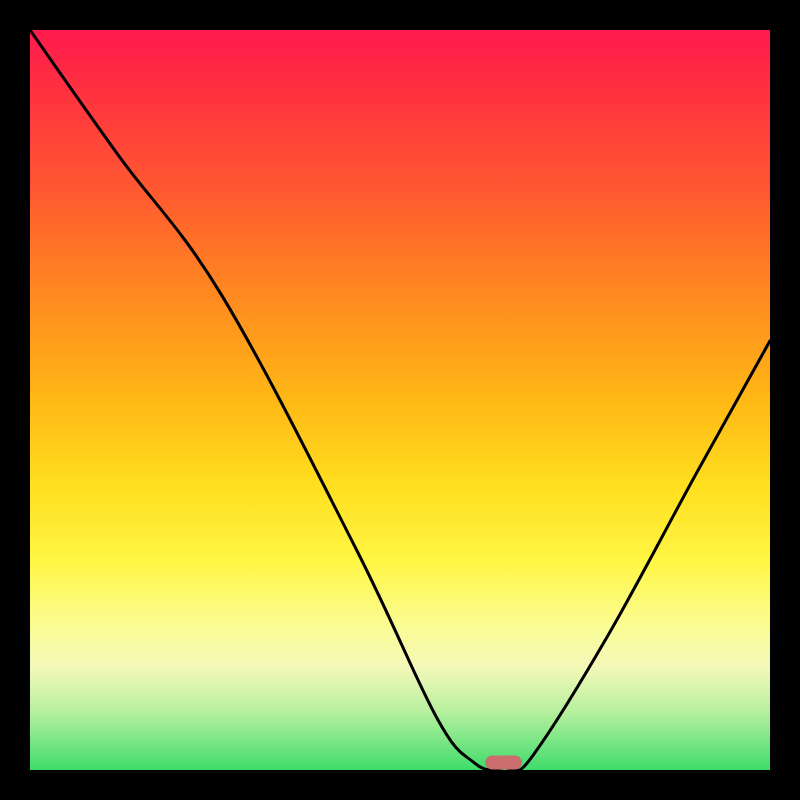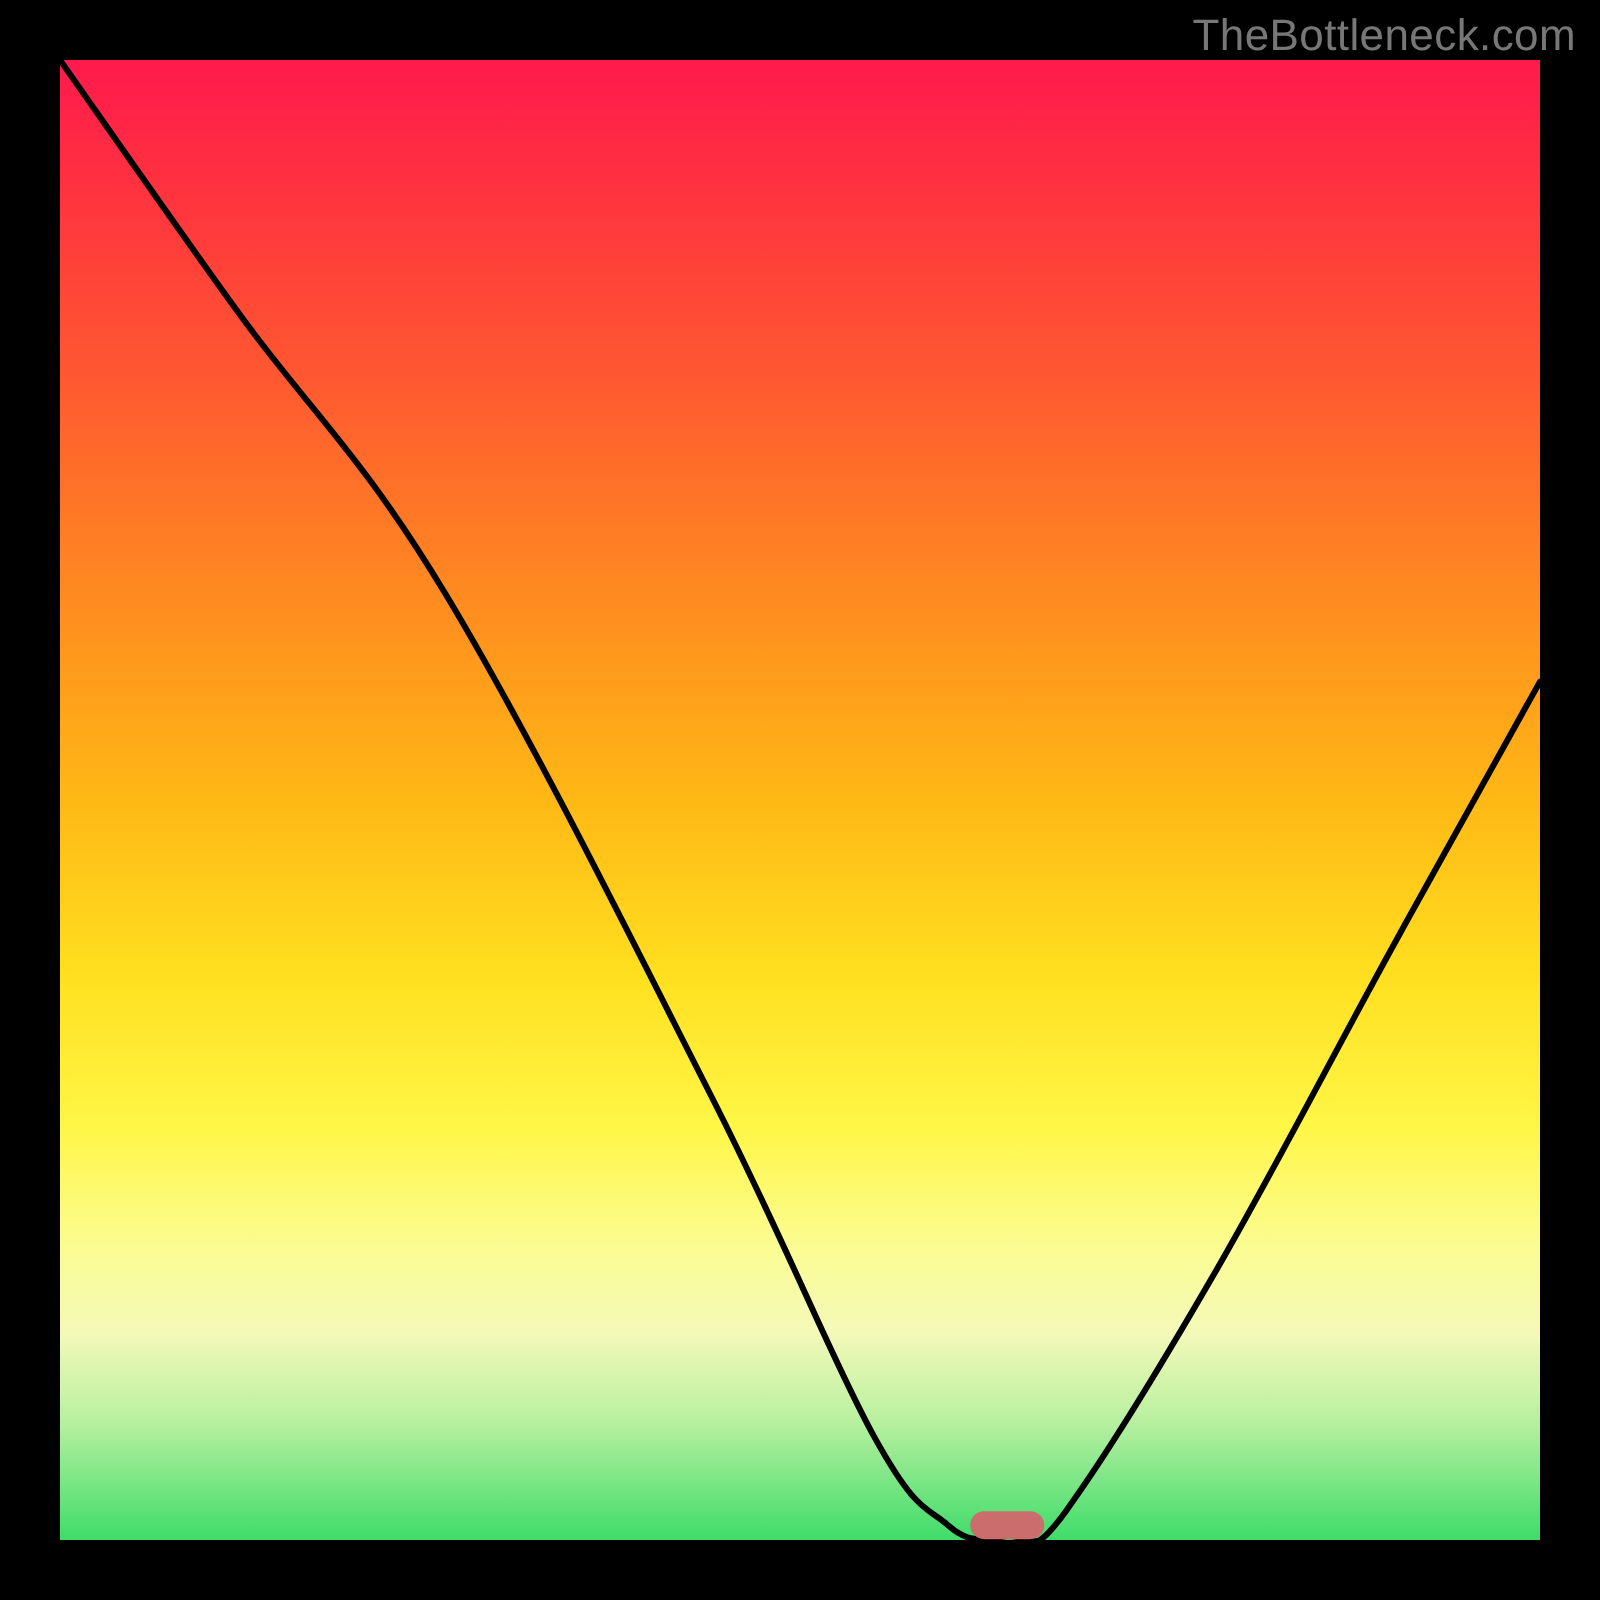--- a/index.html
+++ b/index.html
@@ -59,21 +59,20 @@
     font-size: 22px;
     font-weight: 400;
     letter-spacing: 0.2px;
     user-select: none;
   }
 </style>
 </head>
 <body>
 
 <div class="outer">
-  <div class="watermark">TheBottleneck.com</div>
   <div class="plot">
     <div class="gradient"></div>
     <svg class="curve" viewBox="0 0 740 740" preserveAspectRatio="none">
       <path id="curve-path" fill="none" stroke="#000" stroke-width="3" stroke-linejoin="round" stroke-linecap="round" d="M 0 0 C 15.983999999999998 22.644000000000013, 54.168 77.84800000000007, 88.8 125.80000000000007 C 123.43199999999999 173.75200000000007, 149.776 195.80399999999997, 192.4 266.4 C 235.024 336.996, 286.97200000000004 442.076, 325.6 518 C 364.228 593.924, 385.68800000000005 649.572, 407.00000000000006 688.2 C 428.31200000000007 726.8280000000001, 433.344 723.2760000000001, 444 732.6 C 454.656 741.924, 459.53999999999996 738.668, 466.2 740 C 472.86 741.332, 474.34 742.664, 481 740 C 487.66 737.336, 485.884 749.176, 503.20000000000005 725.2 C 520.5160000000001 701.224, 547.8960000000001 657.4159999999999, 577.2 606.8 C 606.504 556.184, 636.696 497.28, 666 444 C 695.304 390.72, 726.68 334.776, 740 310.8"></path>
       <rect id="marker-rect" rx="7" ry="7" x="455.1" y="725.6" width="37" height="14" fill="#cc6d6d"></rect>
     </svg>
   </div>
 </div>
 
 </body></html>

